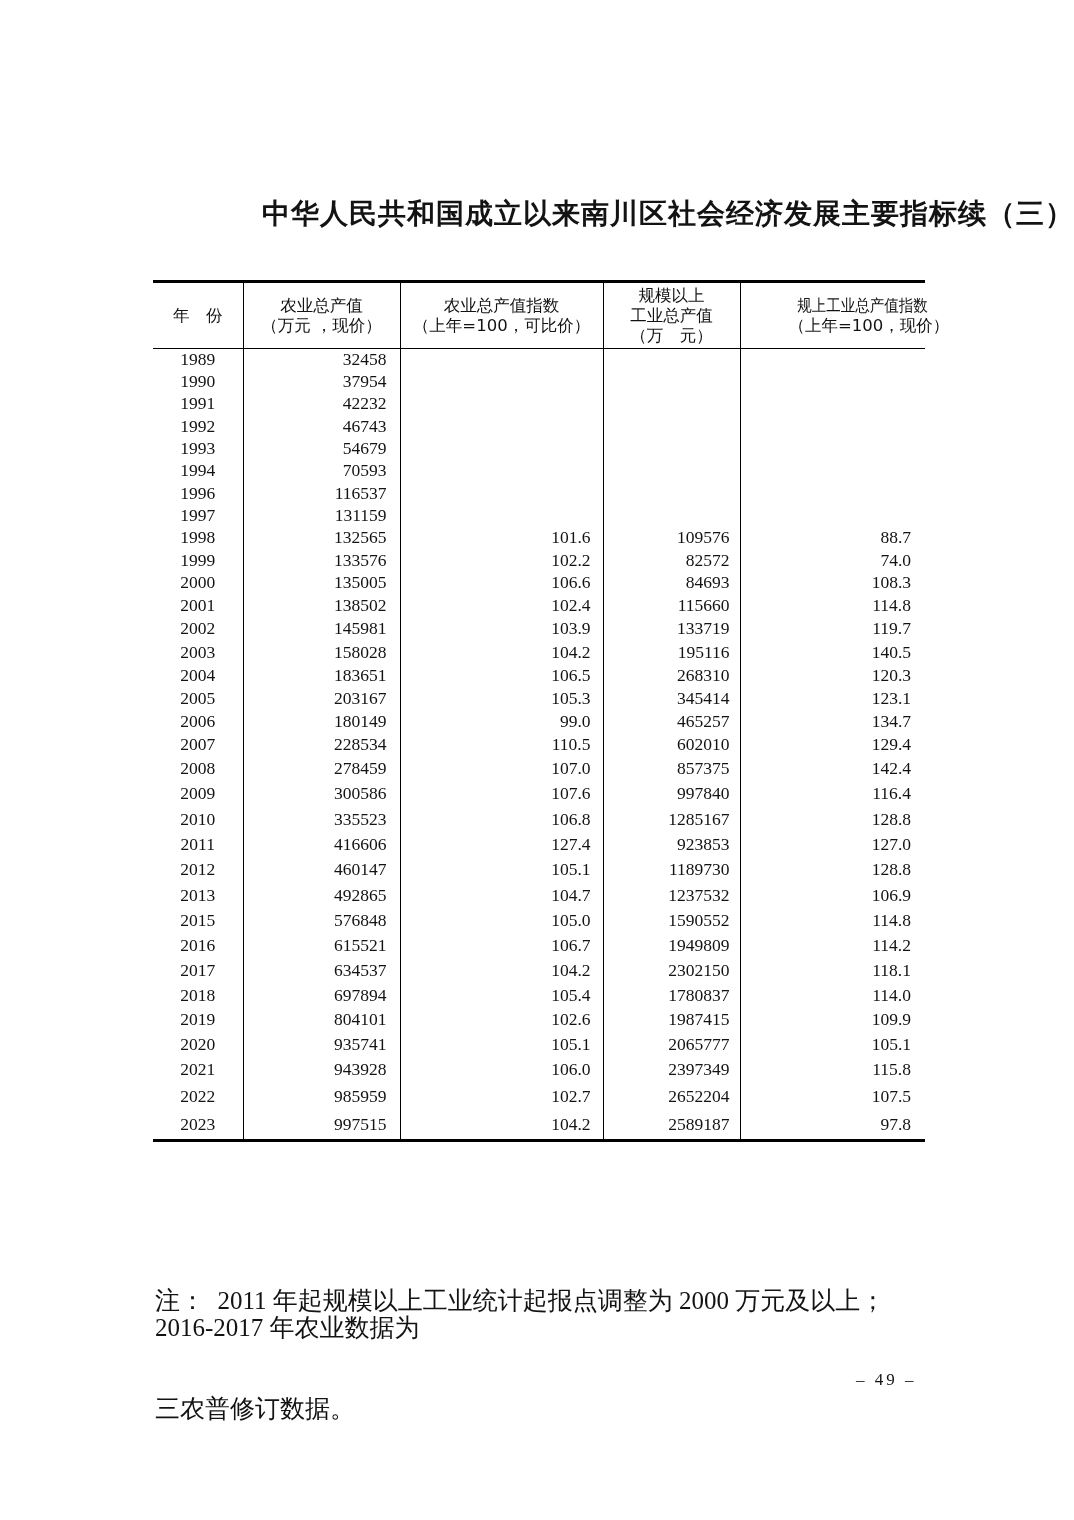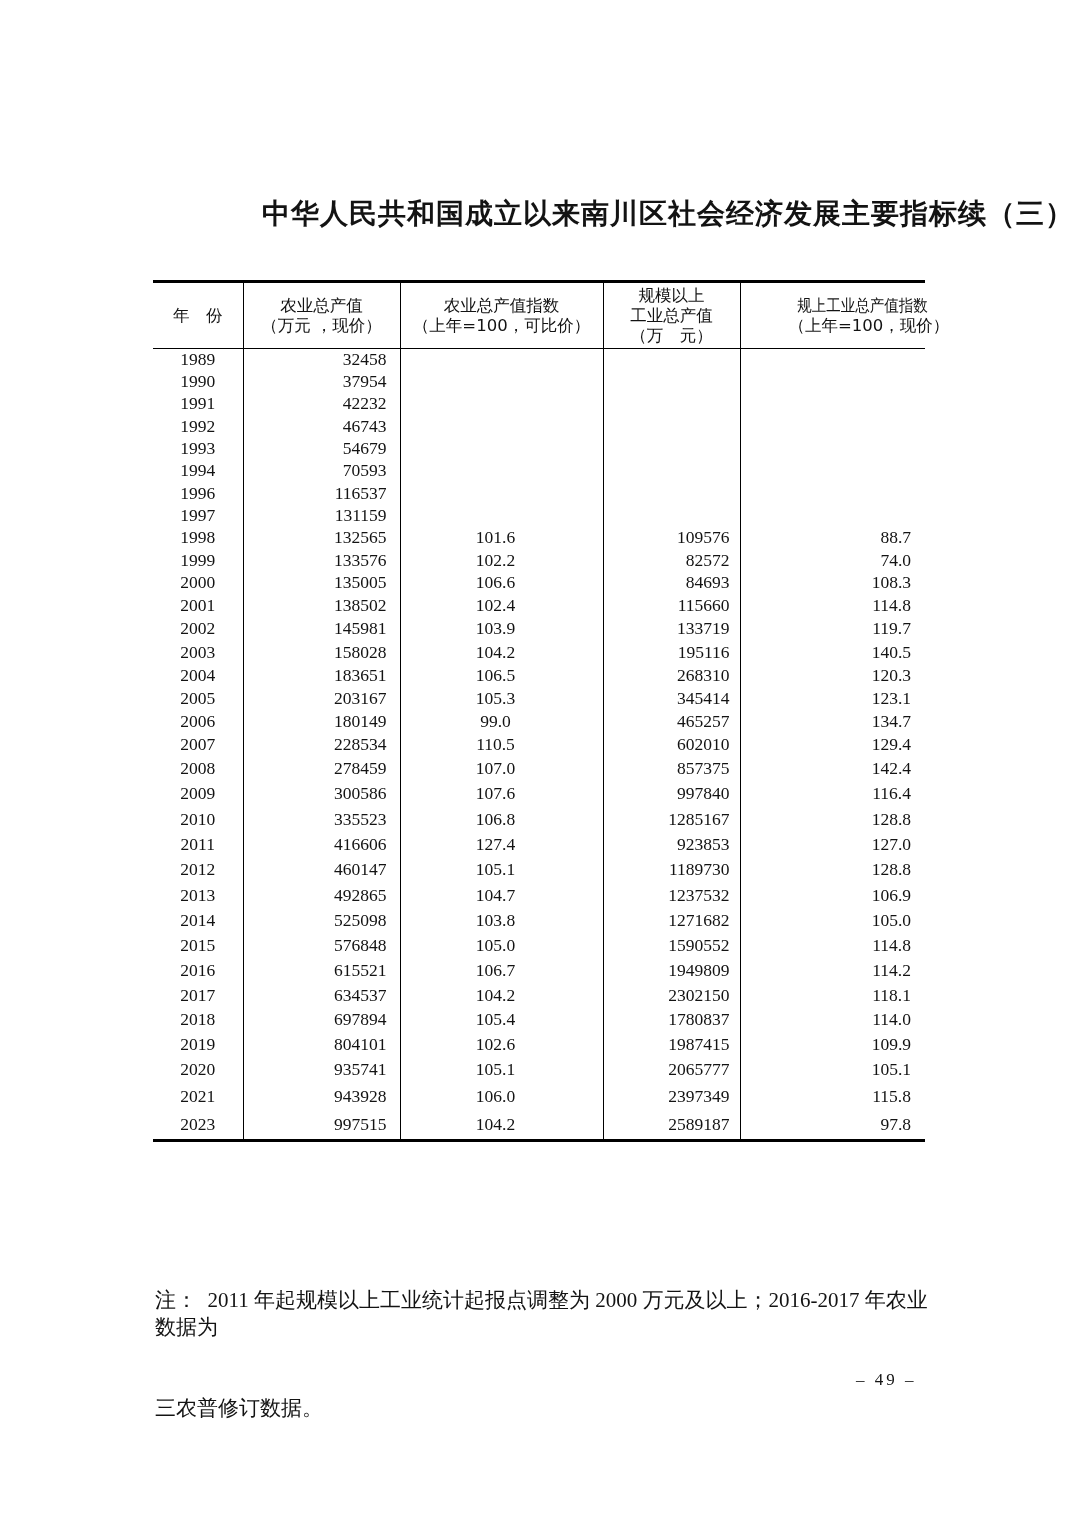--- a/index.html
+++ b/index.html
@@ -66,28 +66,28 @@
     vertical-align:middle;
     white-space:pre;
   }
   tbody tr { height:22.3px; }
   tbody tr:nth-child(n+11) { height:23.1px; }
   tbody tr:nth-child(n+19) { height:25.3px; }
   tbody tr:nth-child(n+27) { height:24.6px; }
   tbody tr:nth-child(n+32) { height:29.6px; }
   td.c0 { text-align:center; }
   td.c1 { text-align:right; padding-right:13px; }
-  td.c2 { text-align:center; padding-right:12px;margin-left:37px; }
+  td.c2 { text-align:right; padding-right:12px;margin-left:37px; }
   td.c3 { text-align:right; padding-right:10px; }
   td.c4 { text-align:right; padding-right:14px; }
   .note {
     position:absolute;
     left:155px; top:1233px;
     width:778px;
-    font-size:21px;
+    font-size:25px;
     line-height:27px;
     white-space:pre-wrap;
   }
   .pageno {
     position:absolute;
     top:1370px; left:856px;
     font-size:17px;
     letter-spacing:3px;
   }
 </style>
@@ -294,27 +294,20 @@
             <td class="c4">128.8</td>
           </tr>
           <tr>
             <td class="c0">2013</td>
             <td class="c1">492865</td>
             <td class="c2">104.7</td>
             <td class="c3">1237532</td>
             <td class="c4">106.9</td>
           </tr>
           <tr>
-            <td class="c0">2014</td>
-            <td class="c1">525098</td>
-            <td class="c2">103.8</td>
-            <td class="c3">1271682</td>
-            <td class="c4">105.0</td>
-          </tr>
-          <tr>
             <td class="c0">2015</td>
             <td class="c1">576848</td>
             <td class="c2">105.0</td>
             <td class="c3">1590552</td>
             <td class="c4">114.8</td>
           </tr>
           <tr>
             <td class="c0">2016</td>
             <td class="c1">615521</td>
             <td class="c2">106.7</td>
@@ -350,20 +343,27 @@
             <td class="c4">105.1</td>
           </tr>
           <tr>
             <td class="c0">2021</td>
             <td class="c1">943928</td>
             <td class="c2">106.0</td>
             <td class="c3">2397349</td>
             <td class="c4">115.8</td>
           </tr>
           <tr>
+            <td class="c0">2022</td>
+            <td class="c1">985959</td>
+            <td class="c2">102.7</td>
+            <td class="c3">2652204</td>
+            <td class="c4">107.5</td>
+          </tr>
+          <tr>
             <td class="c0">2023</td>
             <td class="c1">997515</td>
             <td class="c2">104.2</td>
             <td class="c3">2589187</td>
             <td class="c4">97.8</td>
           </tr>
         </tbody>
     </table>
   </div>
 

